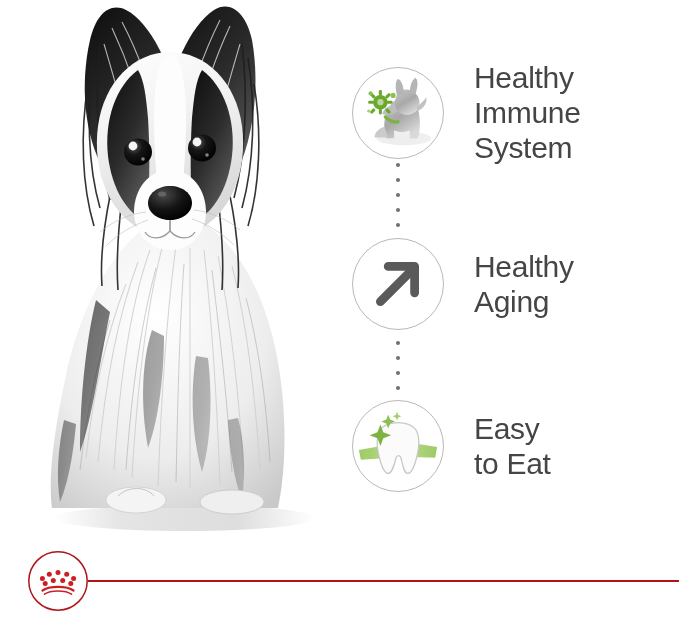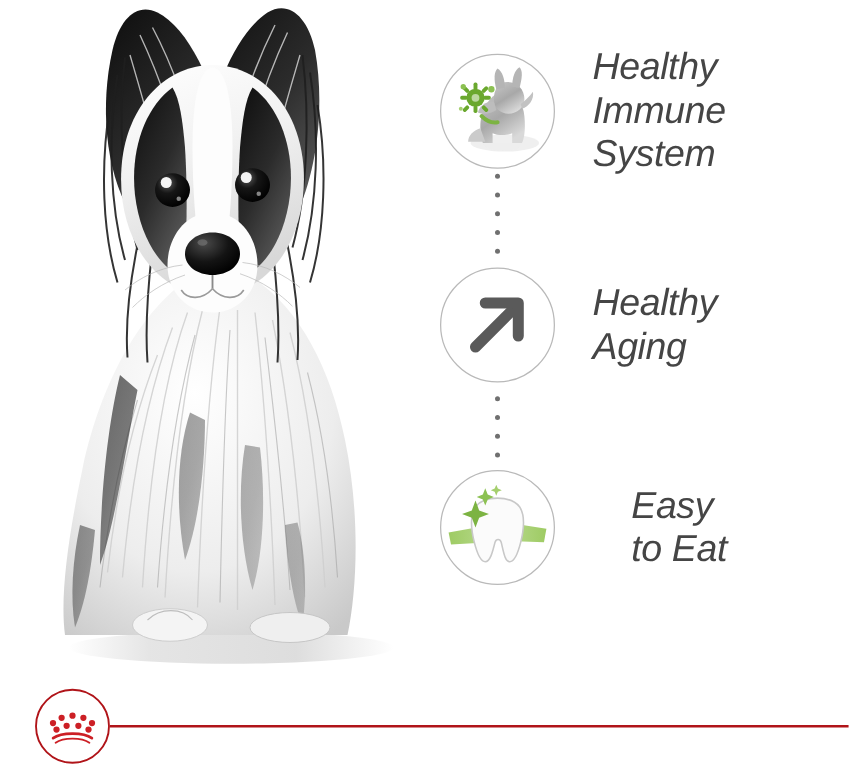--- a/index.html
+++ b/index.html
@@ -22,35 +22,34 @@
     top: 0;
     width: 340px;
     height: 555px;
   }
   #dog-photo svg { display: block; }
 
   
   #feature-list {
     position: absolute;
     left: 352px;
-    top: 36px;
+    top: 60px;
     width: 320px;
     height: 450px;
-    font-style: italic;
   }
   .feature-row {
     position: absolute;
     left: 0;
     width: 320px;
     display: flex;
     align-items: center;
   }
   .feature-row[data-row="0"] { top: 0px; }
   .feature-row[data-row="1"] { top: 178px; }
-  .feature-row[data-row="2"] { top: 340px; gap: 31px; }
+  .feature-row[data-row="2"] { top: 340px; }
 
   .icon-circle {
     position: relative;
     width: 92px;
     height: 92px;
     border-radius: 50%;
     border: 1.3px solid #b9b9b9;
     background: #ffffff;
     flex: 0 0 92px;
     box-sizing: border-box;

